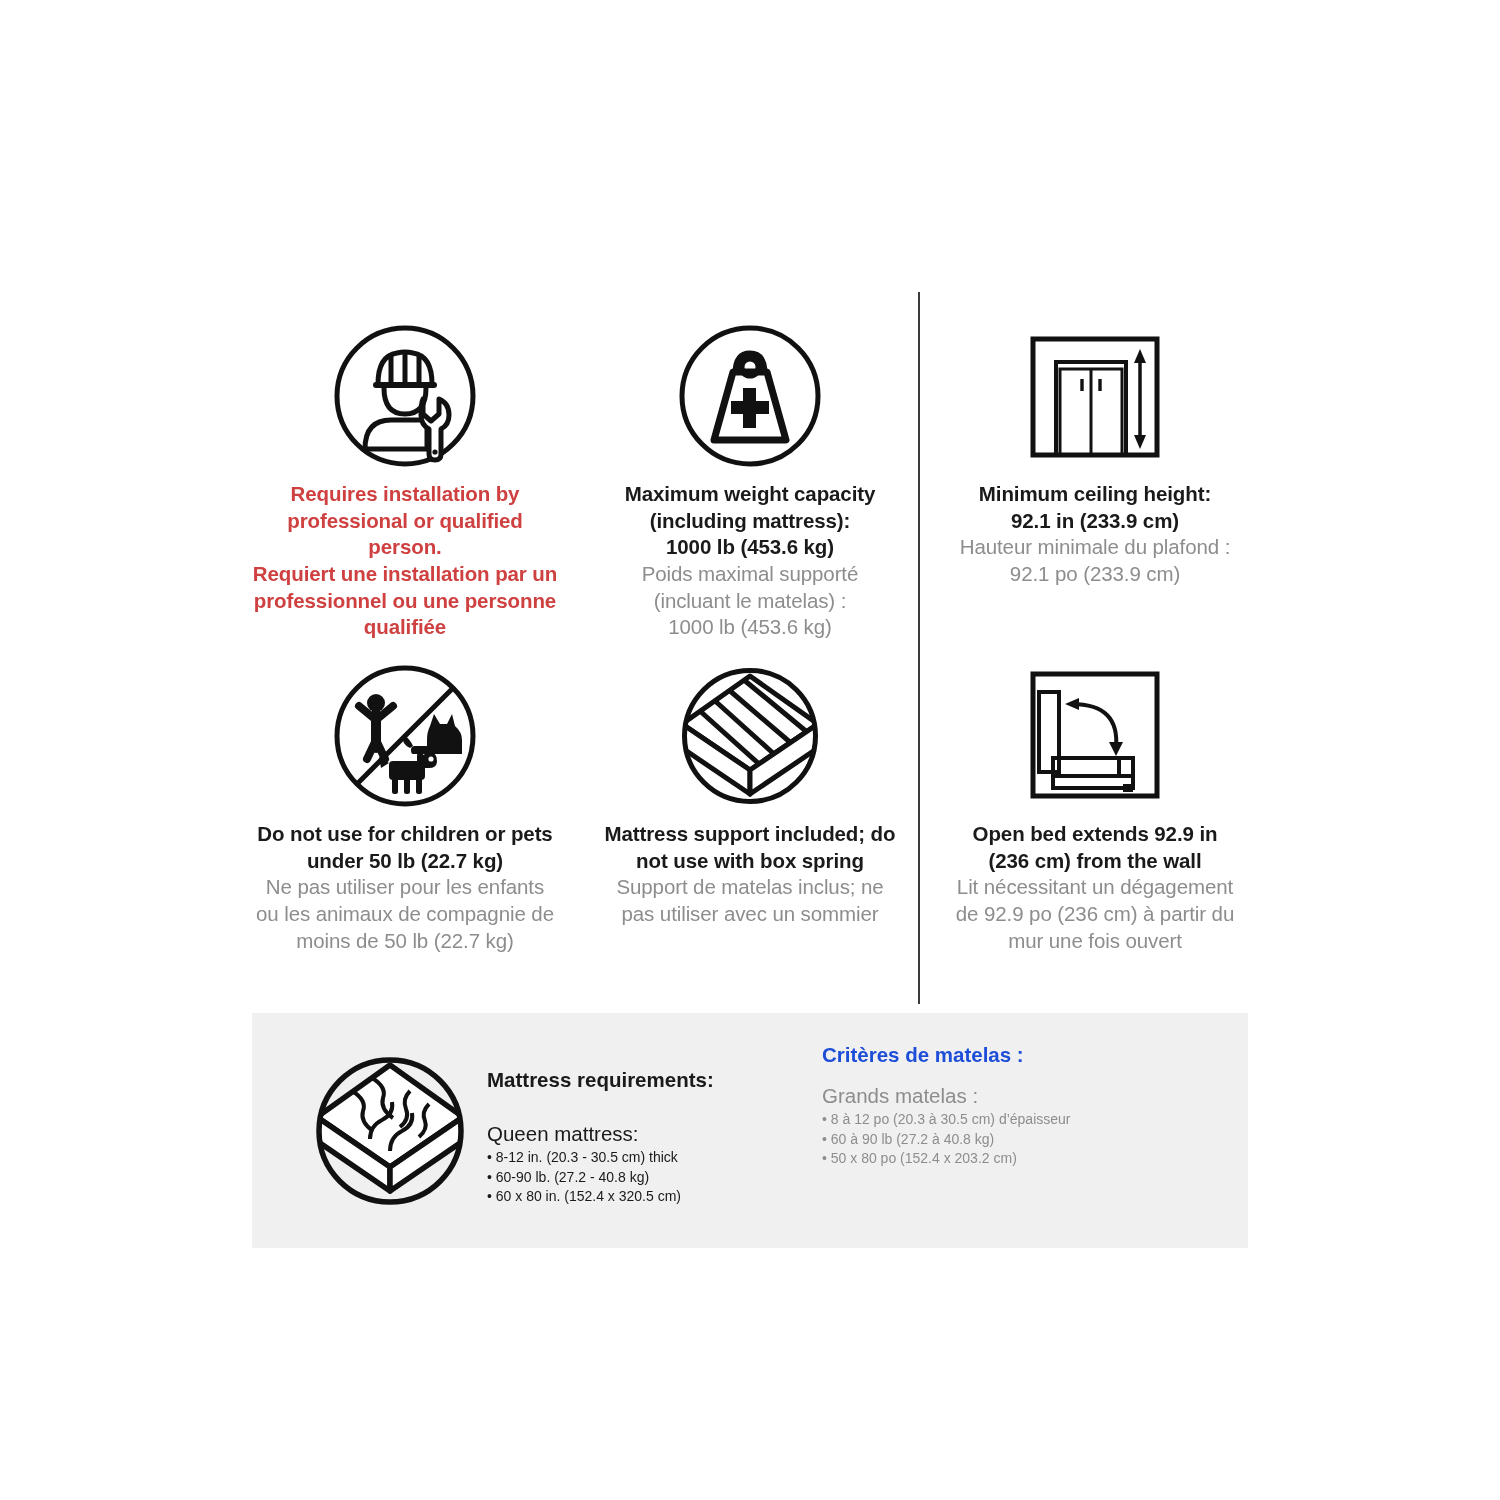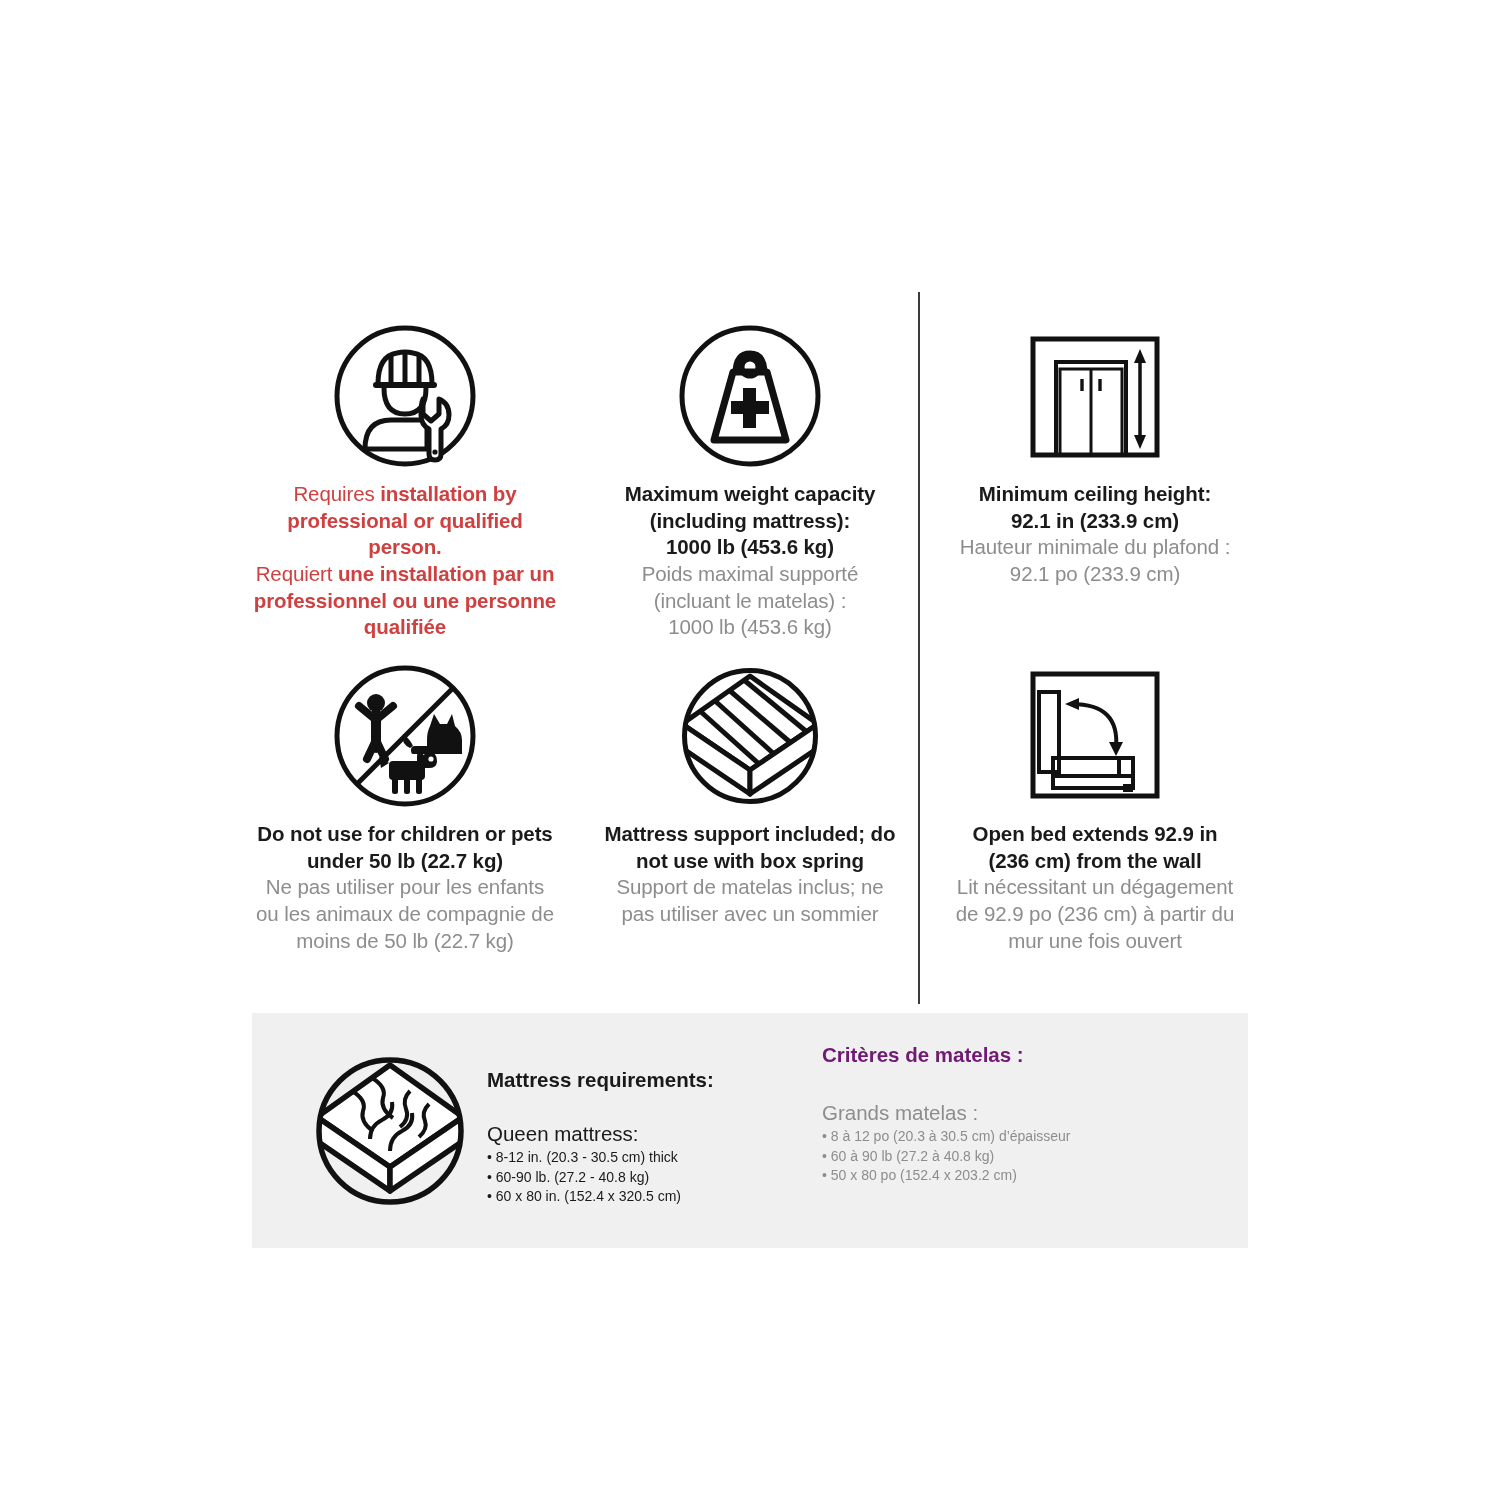--- a/index.html
+++ b/index.html
@@ -61,21 +61,21 @@
     font-size: 20.5px;
     color: #1a1a1a;
     letter-spacing: -0.1px;
   }
   .cap .fr {
     font-size: 20.5px;
     color: #8d8d8d;
     letter-spacing: -0.1px;
   }
   .cap.red .en { color: #cf4040; }
-  .cap.red .en b { font-weight: normal; }
+  .cap.red .en b { font-weight: bold; }
   .cap.red .en span.lite { font-weight: bold; }
 
   
   .divider {
     position: absolute;
     left: 918px;
     top: 292px;
     width: 2px;
     height: 712px;
     background: #3b3b3b;
@@ -115,22 +115,22 @@
   }
   .col-en .head {
     font-weight: bold;
     font-size: 20.5px;
     color: #1a1a1a;
     margin-bottom: 28px;
   }
   .col-fr .head {
     font-weight: bold;
     font-size: 20.5px;
-    color: #701a75;
-    margin-bottom: 32px;
+    color: #1d4ed8;
+    margin-bottom: 15px;
   }
   .col-en .sub { font-size: 20.5px; color: #1a1a1a; line-height: 1.38; }
   .col-fr .sub { font-size: 20.5px; color: #8d8d8d; line-height: 1.38; }
   .col-en ul, .col-fr ul {
     margin: 0; padding: 0; list-style: none;
   }
   .col-en li, .col-fr li {
     font-size: 14px;
     line-height: 1.38;
     white-space: nowrap;

